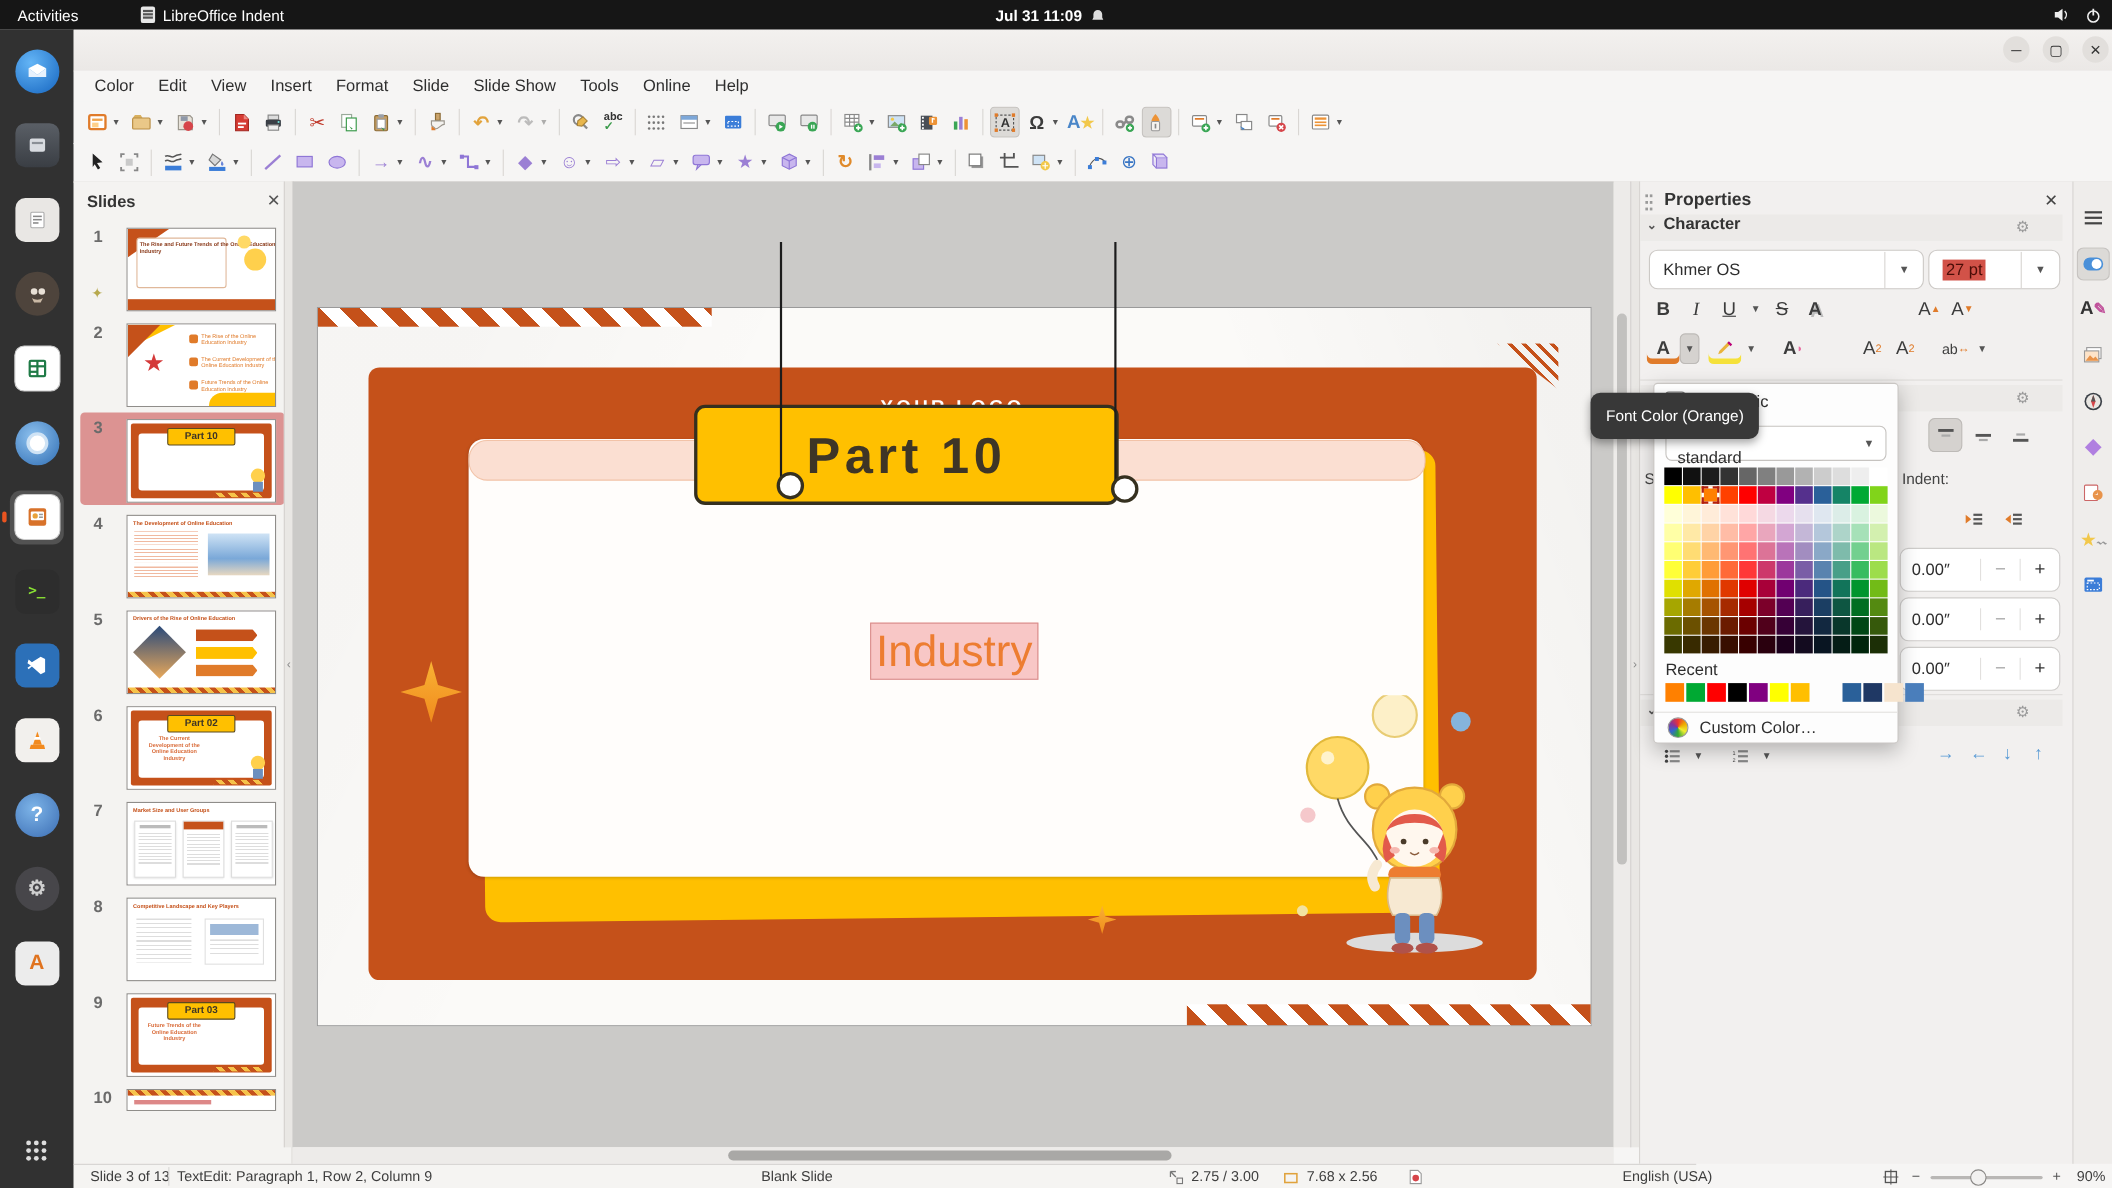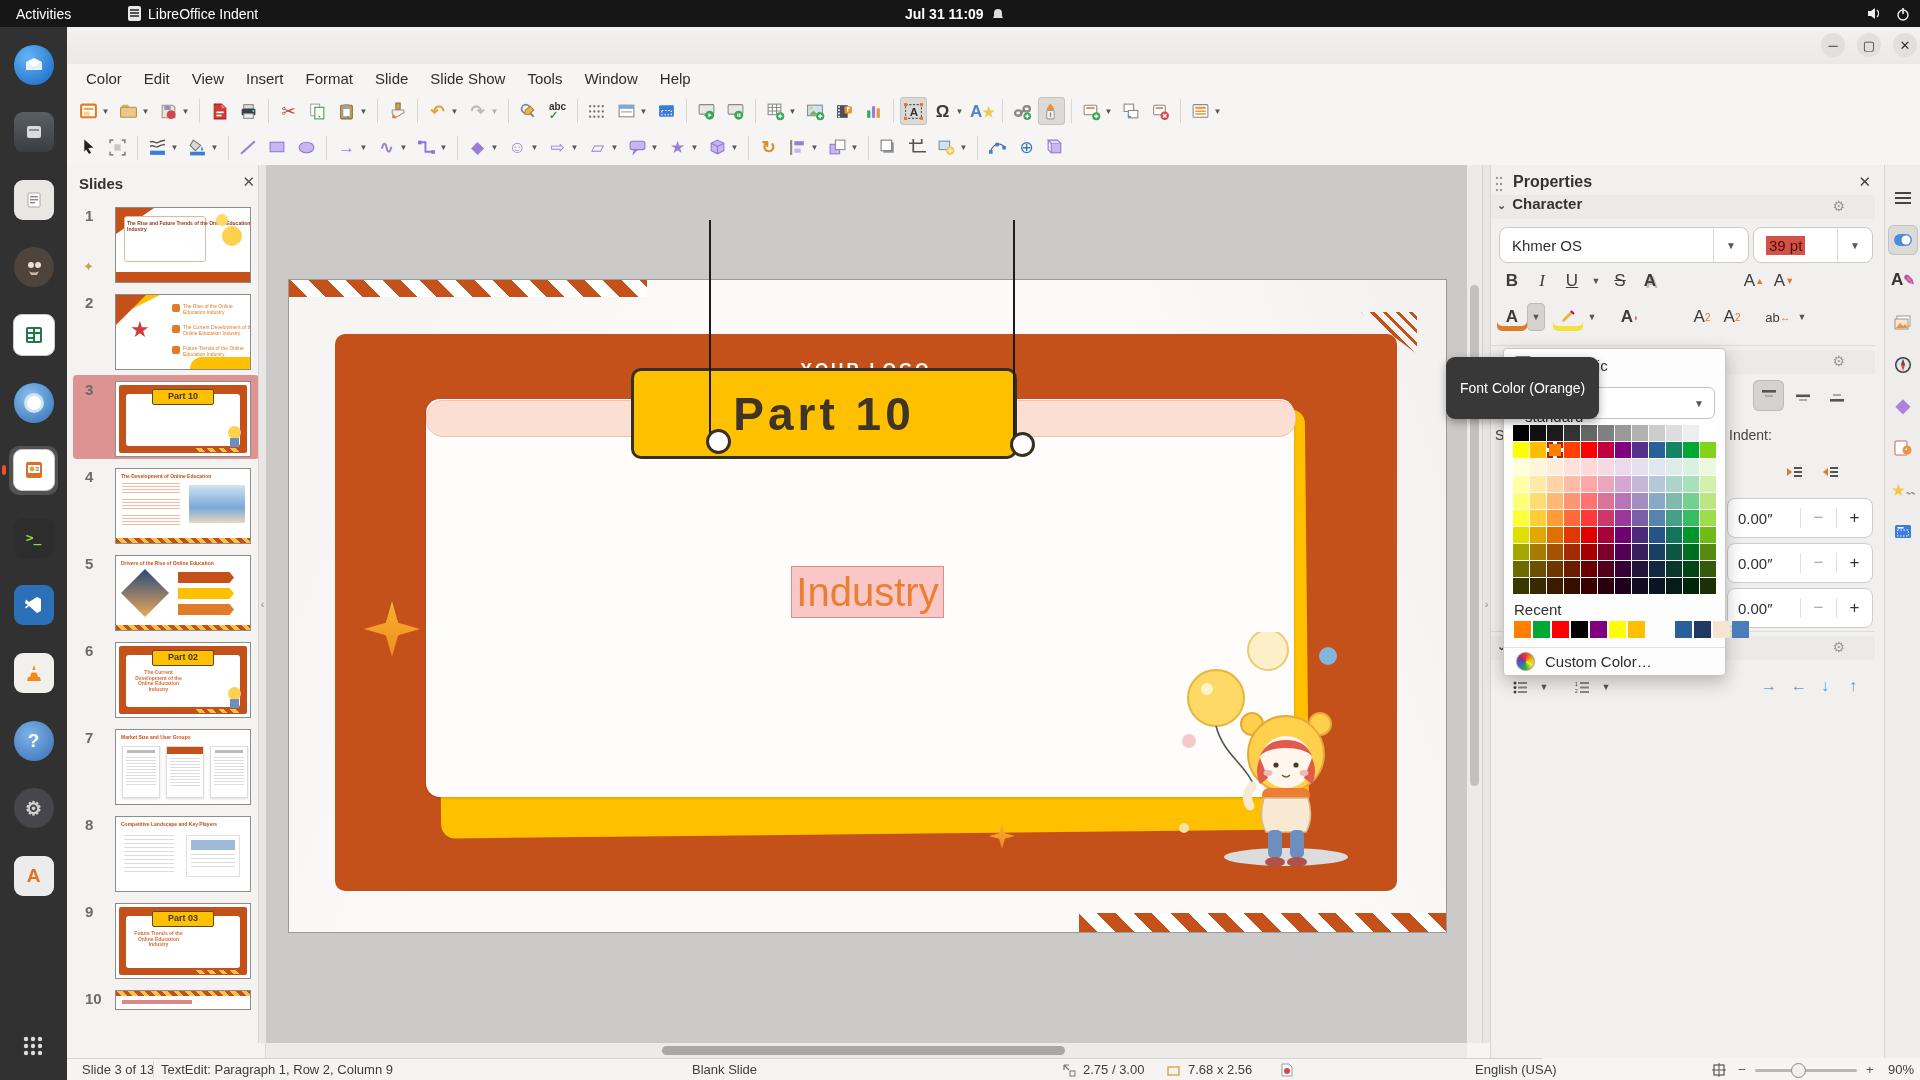--- a/index.html
+++ b/index.html
@@ -111,21 +111,21 @@
   #palsel .c{width:30px;text-align:center;color:#555;font-size:10px;}
   #palgrid{position:absolute;left:9px;top:76px;width:204px;display:grid;grid-template-columns:repeat(12,15.5px);grid-auto-rows:15.5px;gap:1.5px;}
   #palgrid .pc{width:15.5px;height:15.5px;}
   #palgrid .pc.selpc{outline:2px dashed #B3200E;outline-offset:-2px;box-shadow:inset 0 0 0 2px #fff;}
   #recentlbl{position:absolute;left:10px;top:252px;color:#2e2e2e;}
   #recentrow{position:absolute;left:10px;top:272px;display:flex;gap:2px;}
   #recentrow .pc{width:17px;height:17px;}
   #recentrow .gap{width:26px;}
   #customrow{position:absolute;left:0px;top:298px;width:221px;height:27px;border-top:1px solid #E3E1DF;display:flex;align-items:center;gap:10px;padding-left:12px;box-sizing:border-box;}
   .wheel{width:17px;height:17px;border-radius:50%;background:conic-gradient(#e33,#ea0,#ee3,#3a3,#36c,#839,#e33);border:1px solid #999;}
-  #tooltip{position:absolute;left:1446px;top:357px;background:#383838;color:#fff;font-size:14px;padding:23px 14px;border-radius:9px;z-index:60;
+  #tooltip{position:absolute;left:1446px;top:357px;background:#383838;color:#fff;font-size:14px;padding:13px 14px;border-radius:9px;z-index:60;
            box-shadow:0 3px 8px rgba(0,0,0,.35);}
   
   #statusbar{position:absolute;left:67px;top:1058px;width:1475px;height:22px;background:#F5F4F2;border-top:1px solid #D5D3D1;font-size:13px;color:#3e3e3e;}
   #statusbar span{position:absolute;top:3px;white-space:nowrap;}
   .sbsep{position:absolute;top:2px;width:1px;height:17px;background:#D8D6D4;}
   .ztrack{position:absolute;left:1688px;top:10px;width:102px;height:3px;background:#b9b7b5;border-radius:2px;}
   .zthumb{position:absolute;left:1724px;top:4px;width:13px;height:13px;border-radius:50%;background:#f2f1f0;border:1px solid #8a8886;}
   svg{display:block}
 </style>
 </head>
@@ -278,21 +278,21 @@
 
   <div id="menubar">
       <span>Color</span>
       <span>Edit</span>
       <span>View</span>
       <span>Insert</span>
       <span>Format</span>
       <span>Slide</span>
       <span>Slide Show</span>
       <span>Tools</span>
-      <span>Window</span>
+      <span>Online</span>
       <span>Help</span>
     </div>
 
   <div id="toolbar1" class="toolbar">
       <span class="tbtn">
         <span class="ic">
           <svg width="19" height="19" viewBox="0 0 18 18">
             <rect x="2" y="2.5" width="14" height="12" rx="1.5" fill="#fff" stroke="#e07b2a" stroke-width="2"></rect>
             <rect x="4.5" y="5.5" width="9" height="2" fill="#f0a24a"></rect>
             <rect x="4.5" y="9" width="5.5" height="4" fill="#ffd08a"></rect>
@@ -1050,21 +1050,21 @@
     <div class="sechead" style="top:30px;">
       <span class="chev">⌄</span><span>Character</span>
       <span class="gear">⚙</span>
     </div>
     <div class="combo" style="left:8px;top:62px;width:248px;">
       <span class="cval">Khmer OS</span>
       <span class="cdiv"></span>
         <span class="cchev">▼</span>
     </div>
     <div class="combo" style="left:262px;top:62px;width:118px;">
-      <span class="cval"><span class="hl-red">39 pt</span></span>
+      <span class="cval"><span class="hl-red">27 pt</span></span>
       <span class="cdiv"></span>
         <span class="cchev">▼</span>
     </div>
 
     <div style="position:absolute;left:6px;top:102px;display:flex;align-items:center;">
       <span class="fbtn" style="font-weight:800">B</span>
       <span class="fbtn" style="font-style:italic;font-family:'Liberation Serif',serif">I</span>
       <span class="fbtn" style="text-decoration:underline">U</span>
       <span class="fcaret">▼</span>
       <span class="fbtn" style="text-decoration:line-through">S</span>

